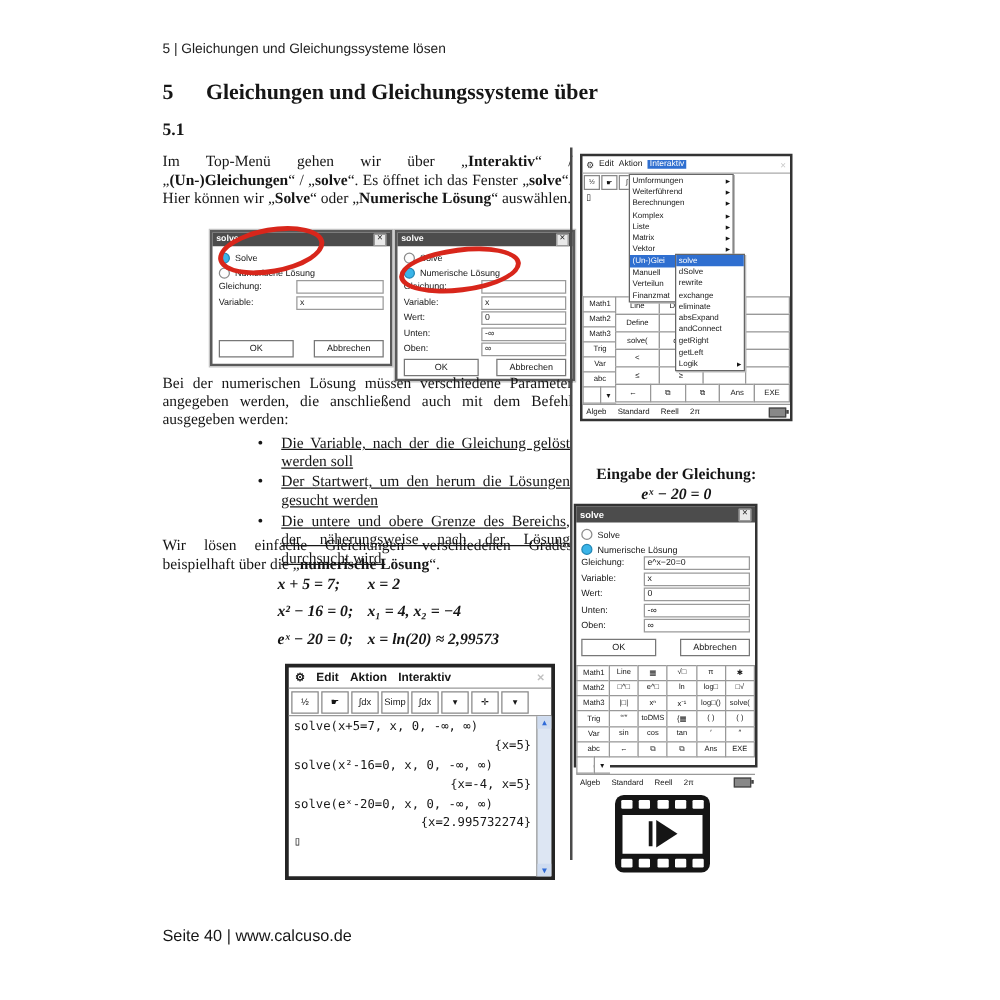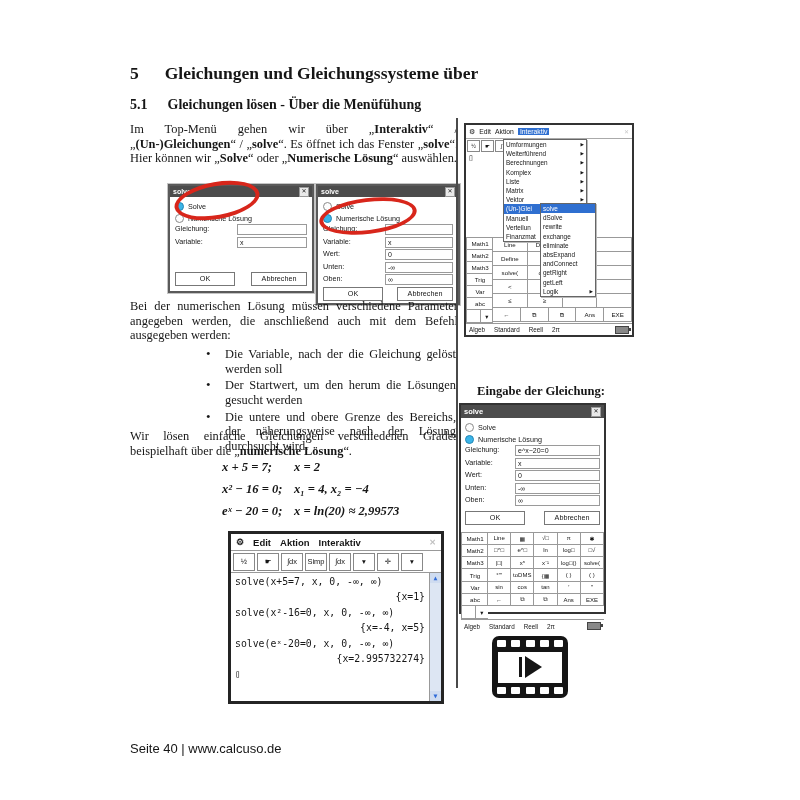--- a/index.html
+++ b/index.html
@@ -9,21 +9,21 @@
   .bold{font-weight:bold;}
 
   
   .hdr{position:absolute;left:130px;top:33px;font-size:11px;color:#222;}
   .h1{position:absolute;left:130px;top:63px;font-weight:bold;font-size:17.5px;display:flex;gap:26px;}
   .h2{position:absolute;left:130px;top:97px;font-weight:bold;font-size:14px;display:flex;gap:20px;}
   .body{font-size:12.4px;line-height:1.18;text-align:justify;}
   .p1{position:absolute;left:130px;top:122px;width:328px;margin:0;}
   .p2{position:absolute;left:130px;top:299px;width:328px;margin:0;}
   .bullets{position:absolute;left:206px;top:347px;width:250px;margin:0;padding:0;list-style:none;}
-  .bullets li{padding-left:19px;position:relative;margin-bottom:2px;}
+  .bullets li{padding-left:19px;position:relative;margin-bottom:2px;text-decoration:underline;}
   .bullets li::before{content:"\2022";position:absolute;left:0;top:-1px;font-size:13px;}
   .p3{position:absolute;left:130px;top:429px;width:328px;margin:0;}
   .eqs{position:absolute;left:222px;top:460px;}
   .eqrow{display:flex;margin-bottom:7px;font-style:italic;font-weight:bold;font-size:12.6px;}
   .eqrow .lhs{width:72px;}
   .ftr{position:absolute;left:130px;top:741px;font-size:13px;}
   .vline{position:absolute;left:456px;top:118px;width:2px;height:570px;background:#4a4a4a;}
 
   
   .dlg{position:absolute;background:#fff;border:2px solid #5a5a5a;outline:1px solid #c4c4c4;
@@ -98,21 +98,21 @@
   .c4{grid-template-columns:repeat(4,1fr);}
   .c5{grid-template-columns:repeat(5,1fr);}
   .key{border:1px solid #999;margin:-1px 0 0 -1px;height:13px;display:flex;align-items:center;
        justify-content:center;font-size:6.2px;background:#fff;white-space:nowrap;overflow:hidden;}
   .statusbar{height:11px;display:flex;align-items:center;gap:9px;padding:0 3px;border-top:1px solid #999;
              font-size:6.3px;flex:none;}
   .battery{width:12px;height:6px;border:1px solid #444;position:relative;margin-left:auto;background:#888;}
   .battery::after{content:"";position:absolute;right:-3px;top:1px;width:2px;height:3px;background:#444;}
 
   
-  .caption{position:absolute;left:463px;top:384px;width:156px;text-align:center;}
+  .caption{position:absolute;left:463px;top:372px;width:156px;text-align:center;}
   .cap1{font-weight:bold;font-size:12.6px;}
   .cap2{font-weight:bold;font-style:italic;font-size:12.6px;margin-top:1px;}
   .shot2{position:absolute;left:459px;top:403px;width:143px;height:207px;border:2px solid #333;background:#fff;
          font-family:"Liberation Sans",sans-serif;display:flex;flex-direction:column;}
   .shot2 .tbar{height:13px;}
   .shot2 .tbar .ttl{font-size:7.5px;}
   .dc-body{display:flex;flex-direction:column;padding:3px 4px 4px;flex:none;}
   .dc-body .frow{height:12.5px;}
   .dc-body .flbl{width:50px;}
   .dc-btns{display:flex;justify-content:space-between;margin-top:3px;margin-bottom:3px;}
@@ -130,28 +130,28 @@
   .screen{height:31px;background:#fff;margin:0 1px;display:flex;align-items:center;justify-content:center;gap:3px;}
   .pbar{width:3px;height:20px;background:#151515;}
   .ptri{width:0;height:0;border-top:11px solid transparent;border-bottom:11px solid transparent;
         border-left:17px solid #151515;}
 </style>
 </head>
 <body>
 
 <div id="page">
 
+  <div class="hdr ui">5 | Gleichungen und Gleichungssysteme lösen</div>
 
   <div class="h1">
     <span>5</span>
     <span>Gleichungen und Gleichungssysteme über</span>
   </div>
   <div class="h2">
     <span>5.1</span>
-    <span>Gleichungen lösen - Über die Menüfühung</span>
   </div>
 
   <p class="body p1"><span>Im Top-Menü gehen wir über „</span><span class="bold">Interaktiv</span><span>“ / „</span><span class="bold">(Un-)Gleichungen</span><span>“ / „</span><span class="bold">solve</span><span>“. Es öffnet ich das Fenster „</span><span class="bold">solve</span><span>“. Hier können wir „</span><span class="bold">Solve</span><span>“ oder „</span><span class="bold">Numerische Lösung</span><span>“ auswählen.</span></p>
 
   <div class="dlg dlgA">
     <div class="tbar">
       <span class="ttl">solve</span>
       <span class="x">✕</span>
     </div>
     <div class="dbody">
@@ -284,21 +284,21 @@
         <span class="ms-tool">Simp</span>
         <span class="ms-tool">∫dx</span>
         <span class="ms-tool">▾</span>
         <span class="ms-tool">✛</span>
         <span class="ms-tool">▾</span>
       </div>
     <div class="ms-content">
       <div>
 
       <div class="ms-line">solve(x+5=7, x, 0, -∞, ∞)</div>
-          <div class="ms-line r">{x=1}</div>
+          <div class="ms-line r">{x=5}</div>
           <div class="ms-line">solve(x²-16=0, x, 0, -∞, ∞)</div>
           <div class="ms-line r">{x=-4, x=5}</div>
           <div class="ms-line">solve(eˣ-20=0, x, 0, -∞, ∞)</div>
           <div class="ms-line r">{x=2.995732274}</div>
           <div class="ms-line">▯</div>
         </div>
       <div class="ms-scroll">
         <span class="sbtn">▲</span>
         <span class="sbtn">▼</span>
       </div>

